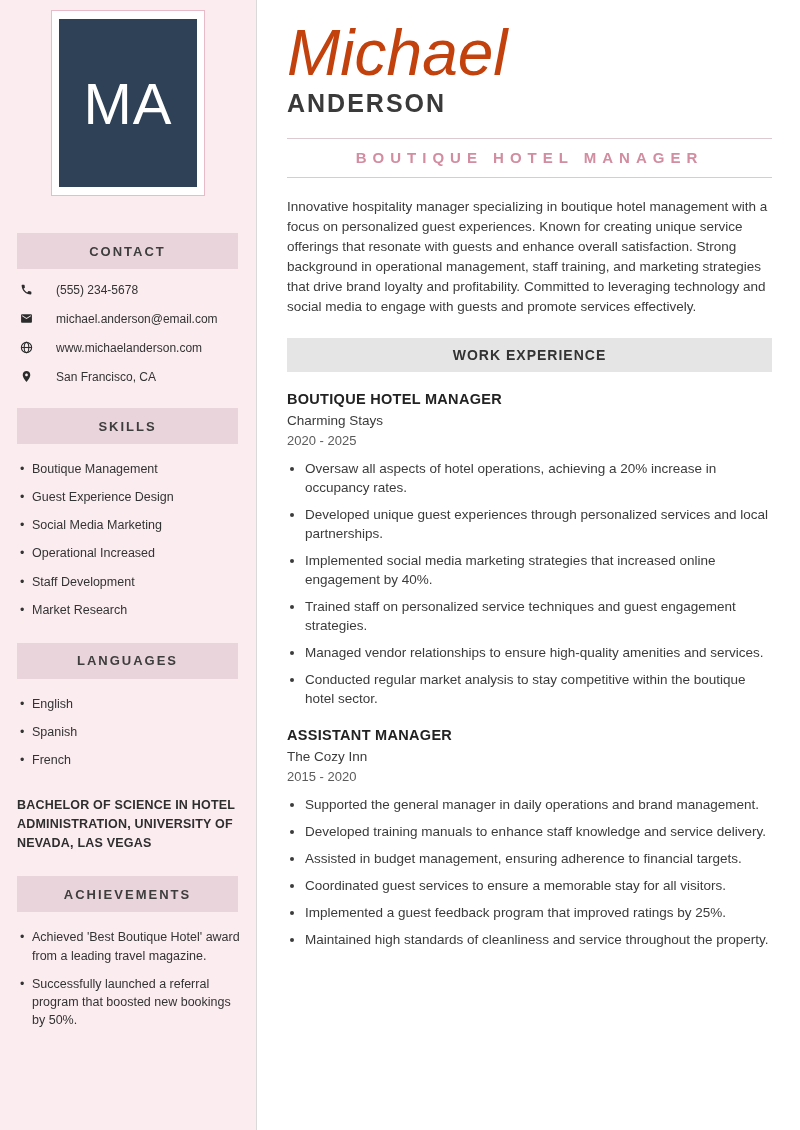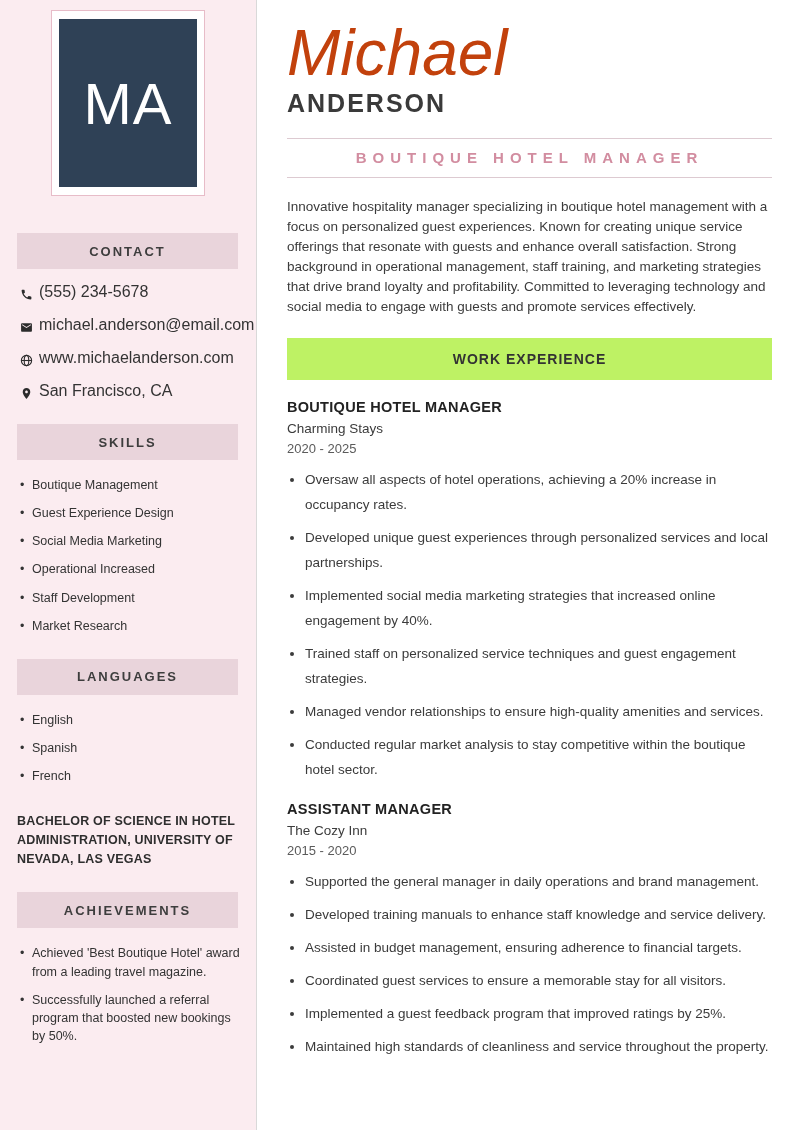--- a/index.html
+++ b/index.html
@@ -12,48 +12,48 @@
   .sidebar { width: 257px; flex-shrink: 0; background: #fbecf0; border-right: 1px solid #d9d9d9; padding-top: 10px; }
 
   .photo-frame { width: 154px; height: 186px; margin: 0 auto; background: #fff; border: 1px solid #e7bcc8; padding: 8px 7px; }
   .photo-inner { width: 100%; height: 100%; background: #2f4156; display: flex; align-items: center; justify-content: center; }
   .initials { color: #ffffff; font-size: 58px; letter-spacing: 1px; font-weight: 400; }
 
   .side-band { margin: 24px 18px 0 17px; height: 36px; background: #e9d4db; display: flex; align-items: center; justify-content: center; font-weight: bold; font-size: 13px; letter-spacing: 2px; color: #3d3d3d; }
   .side-band.first { margin-top: 37px; }
 
   .contact-list { padding: 14px 14px 0 20px; }
-  .contact-item { display: flex; align-items: flex-end; gap: 6px; margin-bottom: 15px; font-size: 16px; color: #333; }
+  .contact-item { display: flex; align-items: flex-start; gap: 23px; margin-bottom: 15px; font-size: 12px; color: #333; }
   .contact-item svg { flex-shrink: 0; }
 
   .side-list { padding: 16px 14px 0 20px; list-style: none; }
   .side-list li { position: relative; padding-left: 12px; font-size: 12.5px; color: #333; margin-bottom: 10px; line-height: 1.45; }
   .side-list li::before { content: "\2022"; position: absolute; left: 0; color: #333; }
 
   .education-text { padding: 17px 17px 0 17px; font-weight: bold; font-size: 12.5px; line-height: 1.5; color: #2e2e2e; letter-spacing: 0.2px; }
 
   
   .main { flex: 1; padding: 20px 28px 0 30px; }
 
   .first-name { font-family: Liberation Sans, sans-serif; font-style: italic; font-size: 64px; line-height: 1.05; color: #c2410c; }
   .last-name { font-size: 25px; font-weight: bold; letter-spacing: 2px; color: #3a3a3a; margin-top: 2px; }
 
   .title-block { margin-top: 20px; border-top: 1px solid #ddcad1; border-bottom: 1px solid #ddcad1; padding: 10px 0; text-align: center; }
   .title-text { color: #d28da0; font-weight: bold; font-size: 15px; letter-spacing: 6px; }
 
   .summary { margin-top: 19px; font-size: 13.5px; line-height: 20px; color: #3b3b3b; }
 
-  .main-band { margin-top: 21px; background: #bef264; height: 42px; display: flex; align-items: center; justify-content: center; font-weight: bold; font-size: 14px; letter-spacing: 1px; color: #333; }
+  .main-band { margin-top: 21px; background: #e5e5e5; height: 34px; display: flex; align-items: center; justify-content: center; font-weight: bold; font-size: 14px; letter-spacing: 1px; color: #333; }
 
   .job { margin-top: 19px; }
   .job-title { font-size: 14.5px; font-weight: bold; color: #222; letter-spacing: 0.3px; }
   .job-company { font-size: 13.5px; color: #3b3b3b; margin-top: 6px; }
   .job-dates { font-size: 13px; color: #5b5b5b; margin-top: 5px; }
   .job-bullets { margin: 11px 0 0 18px; }
-  .job-bullets li { font-size: 13.5px; line-height: 25px; color: #3b3b3b; margin-bottom: 8px; }
+  .job-bullets li { font-size: 13.5px; line-height: 19px; color: #3b3b3b; margin-bottom: 8px; }
 </style>
 </head>
 <body>
 
 <div class="page">
 
   <aside class="sidebar">
 
     <div class="photo-frame">
       <div class="photo-inner">

